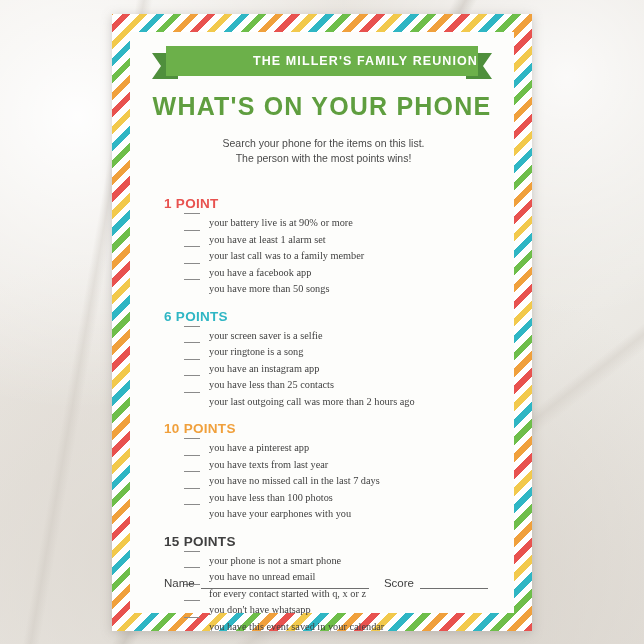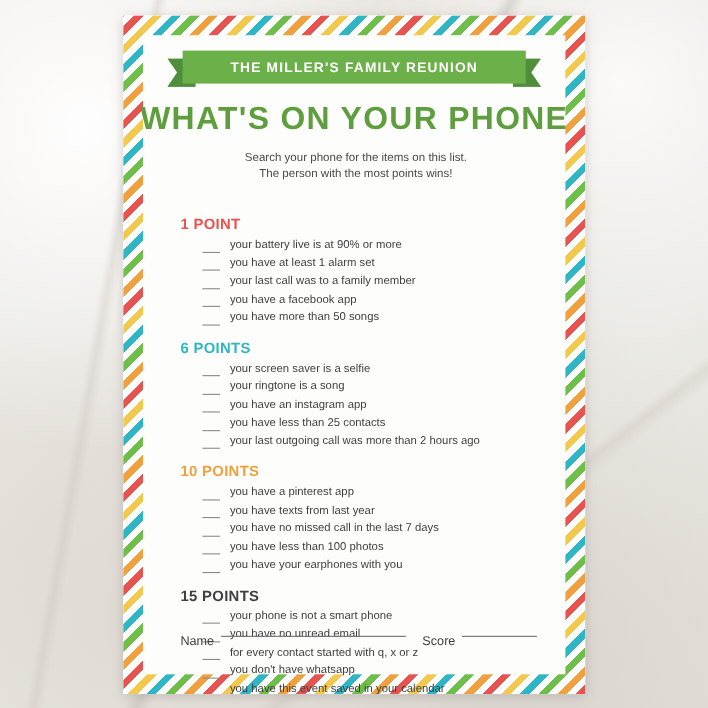--- a/index.html
+++ b/index.html
@@ -93,39 +93,39 @@
   .banner-tail-r { right: 0; clip-path: polygon(0 0, 100% 0, calc(100% - 9px) 50%, 100% 100%, 0 100%); }
   .banner-main {
     position: absolute;
     left: 14px;
     right: 14px;
     top: 0;
     height: 30px;
     background: #6cb04a;
     display: flex;
     align-items: center;
-    justify-content: center;
+    justify-content: flex-end;
   }
   .banner-text {
     color: #ffffff;
     font-size: 12.5px;
     font-weight: bold;
     letter-spacing: 1.1px;
     white-space: nowrap;
   }
 
   
   .title {
     position: absolute;
     left: 0;
     right: 0;
     top: 78px;
     text-align: center;
     color: #5f9e3f;
-    font-size: 29px;
+    font-size: 25px;
     font-weight: bold;
     letter-spacing: 1.2px;
   }
   .subtitle {
     position: absolute;
     left: 50px;
     right: 47px;
     top: 122px;
     text-align: center;
     color: #4a4a4a;
@@ -144,43 +144,44 @@
   .section { margin-bottom: 11px; }
   .section-title {
     font-size: 13.5px;
     font-weight: bold;
     letter-spacing: 0.3px;
     margin-bottom: 4px;
   }
   .items { margin: 0; padding: 0; list-style: none; }
   .item {
     display: flex;
-    align-items: flex-end;
+    align-items: flex-start;
     font-size: 10.3px;
     color: #3f3f3f;
     line-height: 16.5px;
     padding-left: 20px;
+    font-family: Liberation Serif, serif;
   }
   .blank {
     width: 16px;
     border-bottom: 1px solid #8a8a8a;
     margin-right: 9px;
     position: relative;
     top: -2px;
     flex: 0 0 16px;
   }
 
   
   .footer {
     position: absolute;
     left: 52px;
     right: 44px;
     bottom: 42px;
     display: flex;
-    align-items: flex-start;
+    align-items: flex-end;
     font-size: 11.5px;
     color: #3f3f3f;
   }
   .f-label { margin-right: 6px; }
   .f-rule-long { flex: 0 0 168px; border-bottom: 1px solid #6f6f6f; height: 1px; }
   .f-spacer { flex: 1 1 auto; }
   .f-rule-short { flex: 0 0 68px; border-bottom: 1px solid #6f6f6f; height: 1px; }
 </style>
 </head>
 <body>

